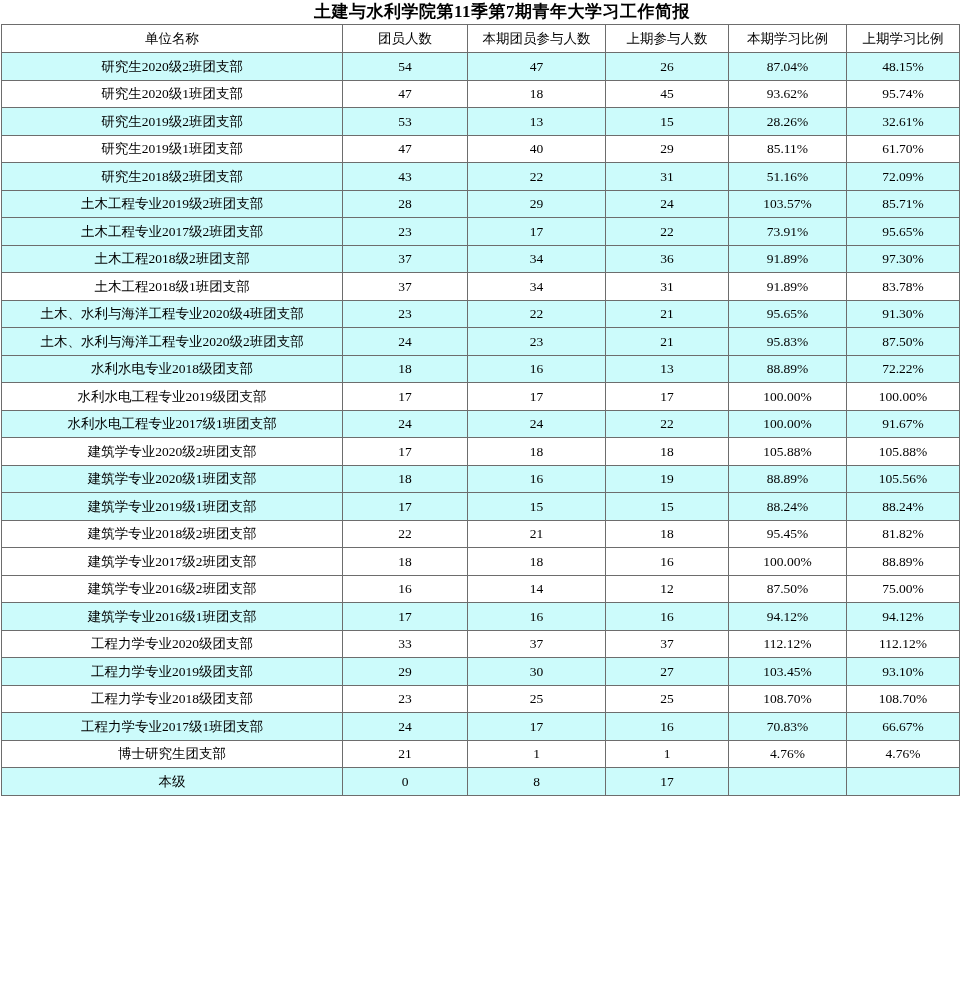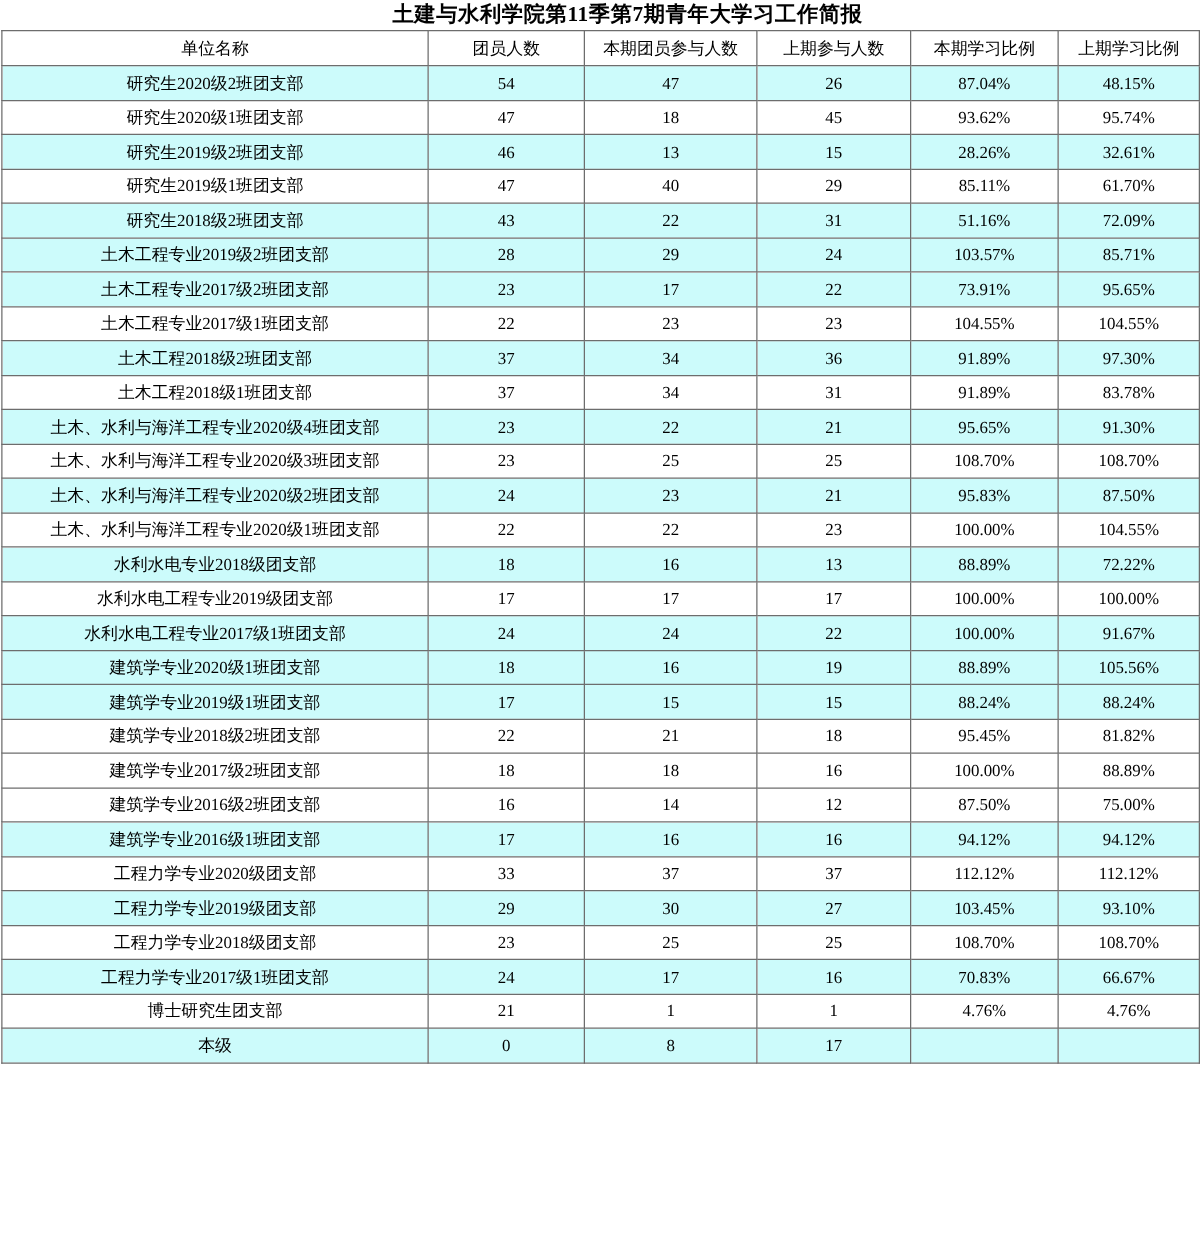--- a/index.html
+++ b/index.html
@@ -105,21 +105,21 @@
         <tr class="plain">
           <td class="name">研究生2020级1班团支部</td>
           <td>47</td>
           <td>18</td>
           <td>45</td>
           <td>93.62%</td>
           <td>95.74%</td>
         </tr>
         <tr class="hl">
           <td class="name">研究生2019级2班团支部</td>
-          <td>46</td>
+          <td>53</td>
           <td>13</td>
           <td>15</td>
           <td>28.26%</td>
           <td>32.61%</td>
         </tr>
         <tr class="plain">
           <td class="name">研究生2019级1班团支部</td>
           <td>47</td>
           <td>40</td>
           <td>29</td>
@@ -143,28 +143,20 @@
           <td>85.71%</td>
         </tr>
         <tr class="hl">
           <td class="name">土木工程专业2017级2班团支部</td>
           <td>23</td>
           <td>17</td>
           <td>22</td>
           <td>73.91%</td>
           <td>95.65%</td>
         </tr>
-        <tr class="plain">
-          <td class="name">土木工程专业2017级1班团支部</td>
-          <td>22</td>
-          <td>23</td>
-          <td>23</td>
-          <td>104.55%</td>
-          <td>104.55%</td>
-        </tr>
         <tr class="hl">
           <td class="name">土木工程2018级2班团支部</td>
           <td>37</td>
           <td>34</td>
           <td>36</td>
           <td>91.89%</td>
           <td>97.30%</td>
         </tr>
         <tr class="plain">
           <td class="name">土木工程2018级1班团支部</td>
@@ -175,44 +167,28 @@
           <td>83.78%</td>
         </tr>
         <tr class="hl">
           <td class="name">土木、水利与海洋工程专业2020级4班团支部</td>
           <td>23</td>
           <td>22</td>
           <td>21</td>
           <td>95.65%</td>
           <td>91.30%</td>
         </tr>
-        <tr class="plain">
-          <td class="name">土木、水利与海洋工程专业2020级3班团支部</td>
-          <td>23</td>
-          <td>25</td>
-          <td>25</td>
-          <td>108.70%</td>
-          <td>108.70%</td>
-        </tr>
         <tr class="hl">
           <td class="name">土木、水利与海洋工程专业2020级2班团支部</td>
           <td>24</td>
           <td>23</td>
           <td>21</td>
           <td>95.83%</td>
           <td>87.50%</td>
         </tr>
-        <tr class="plain">
-          <td class="name">土木、水利与海洋工程专业2020级1班团支部</td>
-          <td>22</td>
-          <td>22</td>
-          <td>23</td>
-          <td>100.00%</td>
-          <td>104.55%</td>
-        </tr>
         <tr class="hl">
           <td class="name">水利水电专业2018级团支部</td>
           <td>18</td>
           <td>16</td>
           <td>13</td>
           <td>88.89%</td>
           <td>72.22%</td>
         </tr>
         <tr class="plain">
           <td class="name">水利水电工程专业2019级团支部</td>
@@ -222,20 +198,28 @@
           <td>100.00%</td>
           <td>100.00%</td>
         </tr>
         <tr class="hl">
           <td class="name">水利水电工程专业2017级1班团支部</td>
           <td>24</td>
           <td>24</td>
           <td>22</td>
           <td>100.00%</td>
           <td>91.67%</td>
+        </tr>
+        <tr class="plain">
+          <td class="name">建筑学专业2020级2班团支部</td>
+          <td>17</td>
+          <td>18</td>
+          <td>18</td>
+          <td>105.88%</td>
+          <td>105.88%</td>
         </tr>
         <tr class="hl">
           <td class="name">建筑学专业2020级1班团支部</td>
           <td>18</td>
           <td>16</td>
           <td>19</td>
           <td>88.89%</td>
           <td>105.56%</td>
         </tr>
         <tr class="hl">

